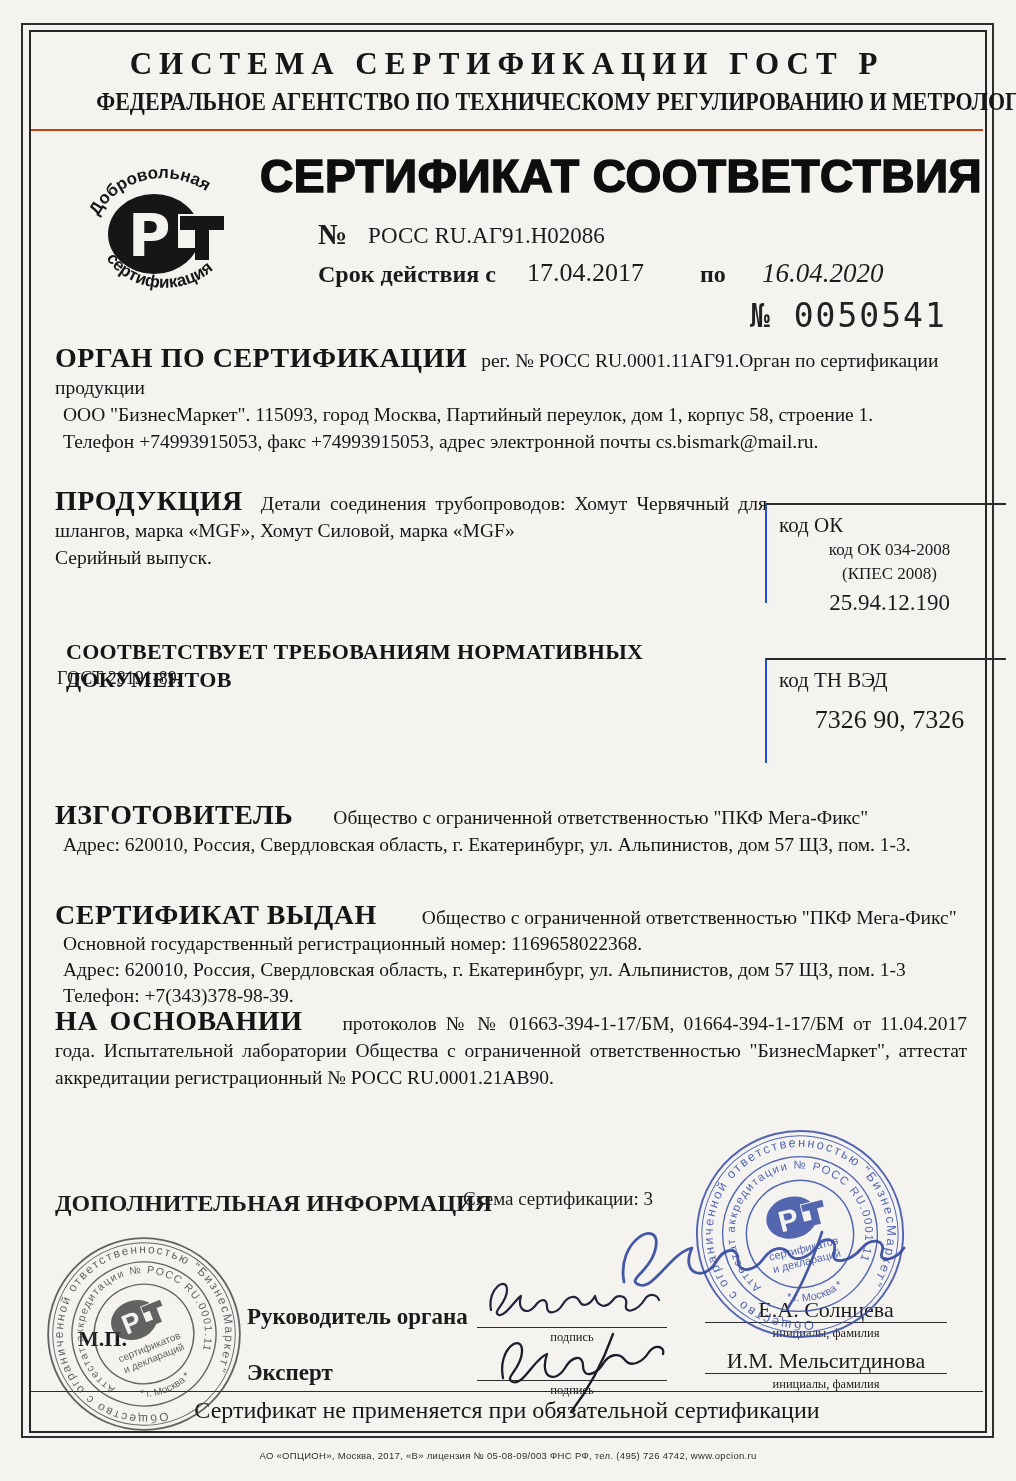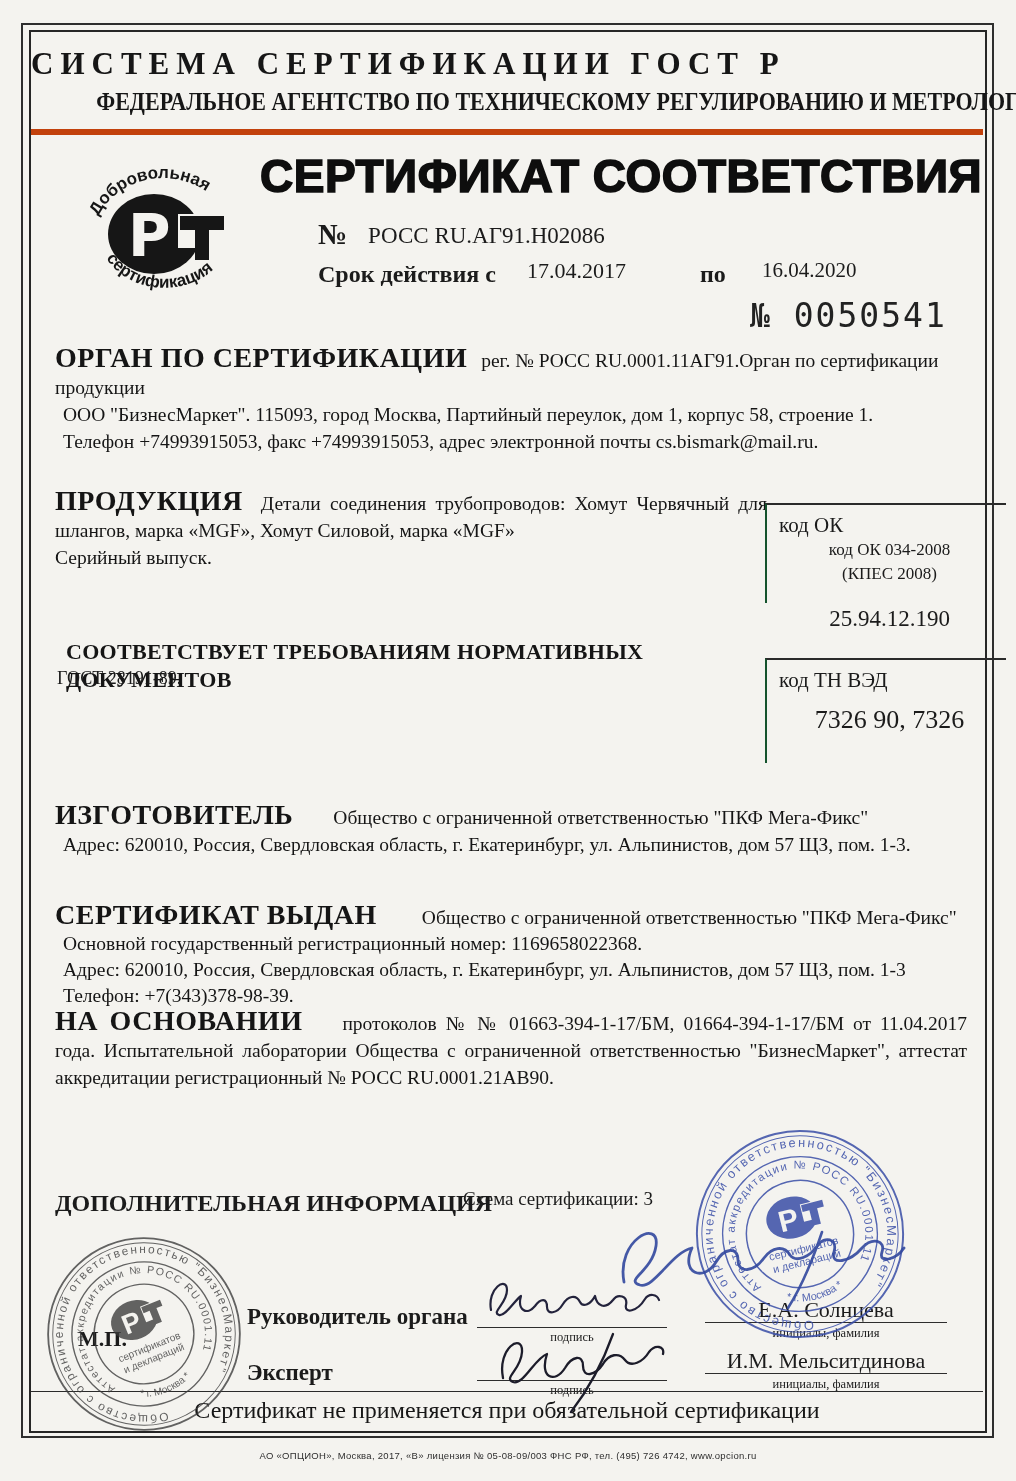--- a/index.html
+++ b/index.html
@@ -6,56 +6,56 @@
   .page{
     position:relative;width:1016px;height:1481px;margin:0 auto;
     background:#f4f3ef;overflow:hidden;color:#1b1b1b;
     font-family:"Liberation Serif","DejaVu Serif",serif;
   }
   .abs{position:absolute;}
   
   .frame-outer{left:21px;top:23px;width:969px;height:1411px;border:2px solid #2e2e2e;}
   .frame-inner{left:29px;top:30px;width:954px;height:1399px;border:2px solid #262626;}
   
-  .header{left:31px;top:32px;width:952px;height:97px;border-bottom:6px solid #c2410c;}
+  .header{left:31px;top:32px;width:952px;height:97px;border-bottom:2px solid #c2410c;text-align:center;}
   .header-line1{margin-top:14px;font-size:31px;font-weight:bold;letter-spacing:7px;color:#161616;}
   .header-line2{margin-top:6px;font-size:25px;font-weight:bold;color:#161616;}
   .squeeze{display:inline-block;transform:scaleX(0.88);transform-origin:center;white-space:nowrap;}
   
   .doc-title{left:260px;top:149px;font-family:"Liberation Sans","DejaVu Sans",sans-serif;
     font-weight:bold;font-size:46px;color:#0e0e0e;-webkit-text-stroke:1.6px #0e0e0e;letter-spacing:0.5px;white-space:nowrap;text-align:right;}
   .num-label{left:318px;top:218px;font-size:29px;font-weight:bold;}
   .num-value{left:368px;top:223px;font-size:23px;}
   .term-label{left:318px;top:261px;font-size:24px;font-weight:bold;}
-  .term-from{left:527px;top:258px;font-size:22px;}
+  .term-from{left:527px;top:258px;font-size:26px;}
   .term-po{left:700px;top:261px;font-size:24px;font-weight:bold;}
-  .term-to{left:762px;top:258px;font-size:21px;}
+  .term-to{left:762px;top:258px;font-size:27px;font-style:italic;}
   .form-number{left:750px;top:296px;font-family:"DejaVu Sans Mono",monospace;font-size:33px;letter-spacing:2px;color:#222;}
   
   .sec{font-size:19.5px;line-height:27px;color:#151515;}
   .sec .h{font-weight:bold;}
   .h28{font-size:28px;letter-spacing:0.5px;}
   .h22{font-size:22px;letter-spacing:0.3px;}
   .organ{left:55px;top:344px;width:908px;}
   .product{left:55px;top:487px;width:712px;text-align:justify;}
   .conf-head{left:55px;top:638px;width:730px;margin-left:11px;}
   .conf-body{left:57px;top:668px;font-size:18px;}
   .manufacturer{left:55px;top:801px;width:908px;}
   .issued{left:55px;top:902px;width:908px;line-height:26px;}
   .basis{left:55px;top:1007px;width:912px;text-align:justify;line-height:27px;}
   .add-head{left:55px;top:1190px;font-size:24px;font-weight:bold;}
   .add-value{left:463px;top:1188px;font-size:19px;}
   .gap14{margin-right:14px;} .gap18{margin-right:18px;} .gap40{margin-right:40px;} .gap45{margin-right:45px;}
   
-  .code-box{left:765px;width:221px;border-top:2px solid #2a2a2a;border-left:2px solid #14532d;padding:8px 6px 0 12px;}
+  .code-box{left:765px;width:221px;border-top:2px solid #2a2a2a;border-left:2px solid #1d4ed8;padding:8px 6px 0 12px;}
   .ok-box{top:503px;height:90px;}
   .tnved-box{top:658px;height:95px;}
   .code-title{font-size:21px;}
   .code-c{text-align:center;font-size:17px;line-height:24px;}
-  .code-big{text-align:center;font-size:23px;margin-top:20px;}
+  .code-big{text-align:center;font-size:23px;margin-top:4px;}
   .code-num{text-align:center;font-size:26px;margin-top:12px;}
   
   .mp-label{left:78px;top:1326px;font-size:22px;font-weight:bold;}
   .sig-label{font-size:23px;font-weight:bold;}
   .head-label{left:247px;top:1304px;}
   .expert-label{left:247px;top:1360px;}
   .sig-line{border-top:1.6px solid #2d2d2d;height:0;}
   .line1{left:477px;top:1327px;width:190px;}
   .line2{left:477px;top:1380px;width:190px;}
   .name-line1{left:705px;top:1322px;width:242px;}

